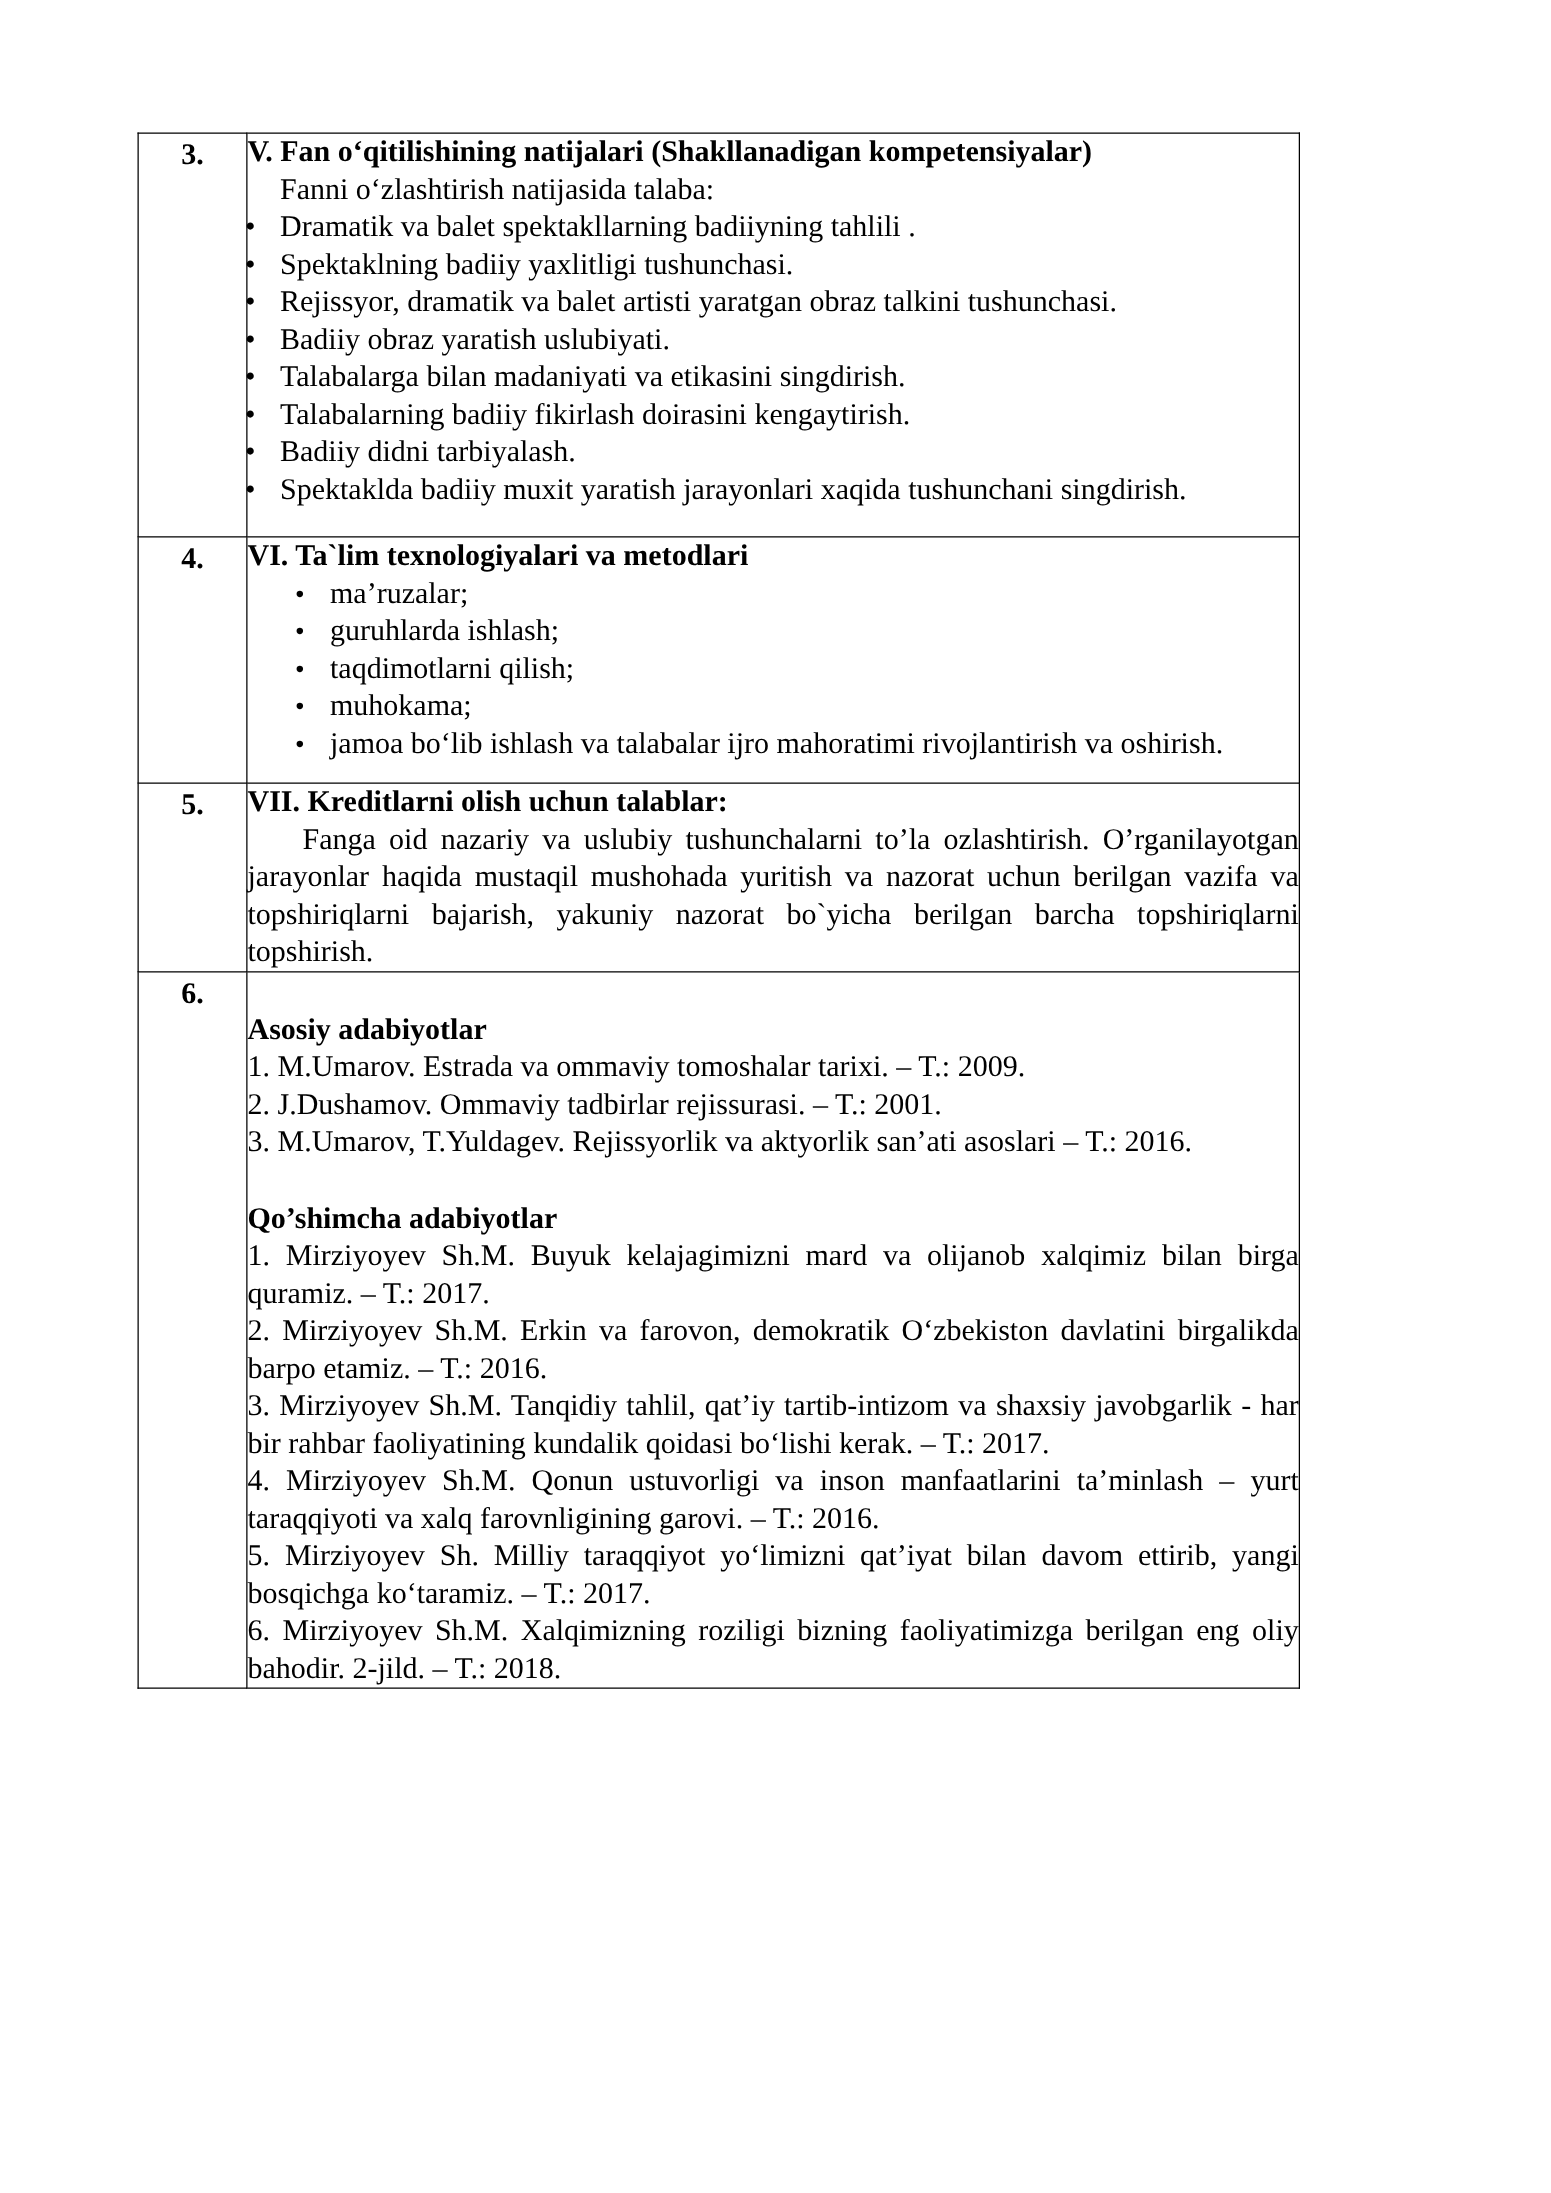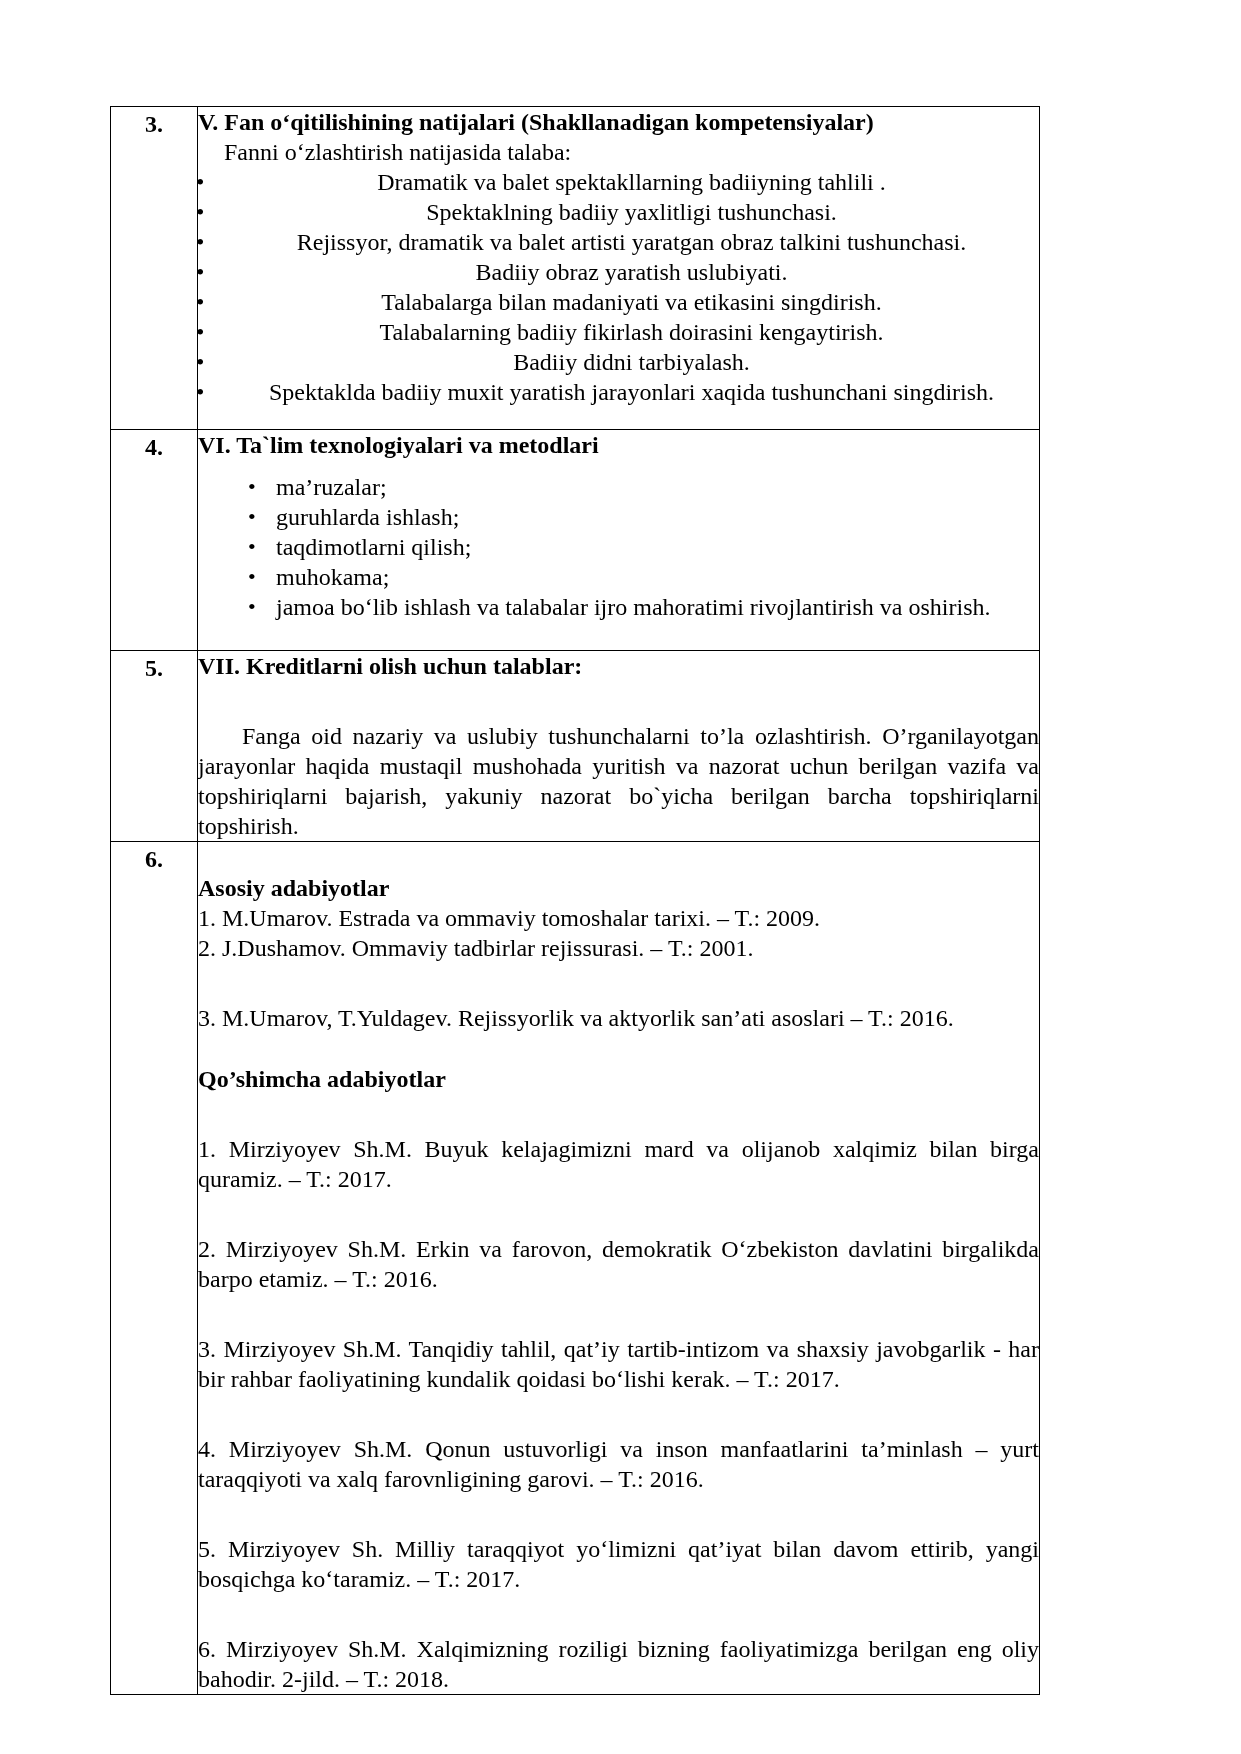--- a/index.html
+++ b/index.html
@@ -7,26 +7,26 @@
          font-family: "Liberation Serif", "DejaVu Serif", serif; color: #000; }
   .page-table { position: absolute; left: 110px; top: 106px; width: 930px;
                 border-collapse: collapse; table-layout: fixed; }
   .page-table td { border: 1.5px solid #000; vertical-align: top; padding: 0; }
   .num-col { width: 86px; text-align: center; font-weight: bold; font-size: 24px; }
   .num-col span { display: block; padding-top: 2px; line-height: 30px; }
   .content { padding: 2px 10px 0 10px; font-size: 24px; line-height: 30px; }
   .sec-title { font-weight: bold; line-height: 30px; }
   .intro { padding-left: 26px; }
   ul.bl { margin: 0; padding: 0; list-style: none; }
-  ul.bl li { position: relative; padding-left: 26px; text-align: center; }
+  ul.bl li { position: relative; padding-left: 26px; }
   ul.bl li::before { content: "\2022"; position: absolute; left: -2px; top: 0; font-size: 24px; }
-  ul.bl2 { margin: 12px; padding: 0; list-style: none; }
+  ul.bl2 { margin: 0; padding: 0; list-style: none; }
   ul.bl2 li { position: relative; padding-left: 66px; }
   ul.bl2 li::before { content: "\2022"; position: absolute; left: 38px; top: 0; font-size: 22px; }
-  .justify { text-align: justify; text-align-last: left; margin-top: 40px; }
+  .justify { text-align: justify; text-align-last: left; }
   .indent { text-indent: 44px; }
   .bold { font-weight: bold; margin-top: 31px; }
   .row1 .content { height: 58px; }
   .row-s3 .content { padding-bottom: 22px; }
   .row-s4 .content { padding-bottom: 16px; }
   .row-s6 .content { padding-bottom: 0; }
 </style>
 </head>
 <body>
 

